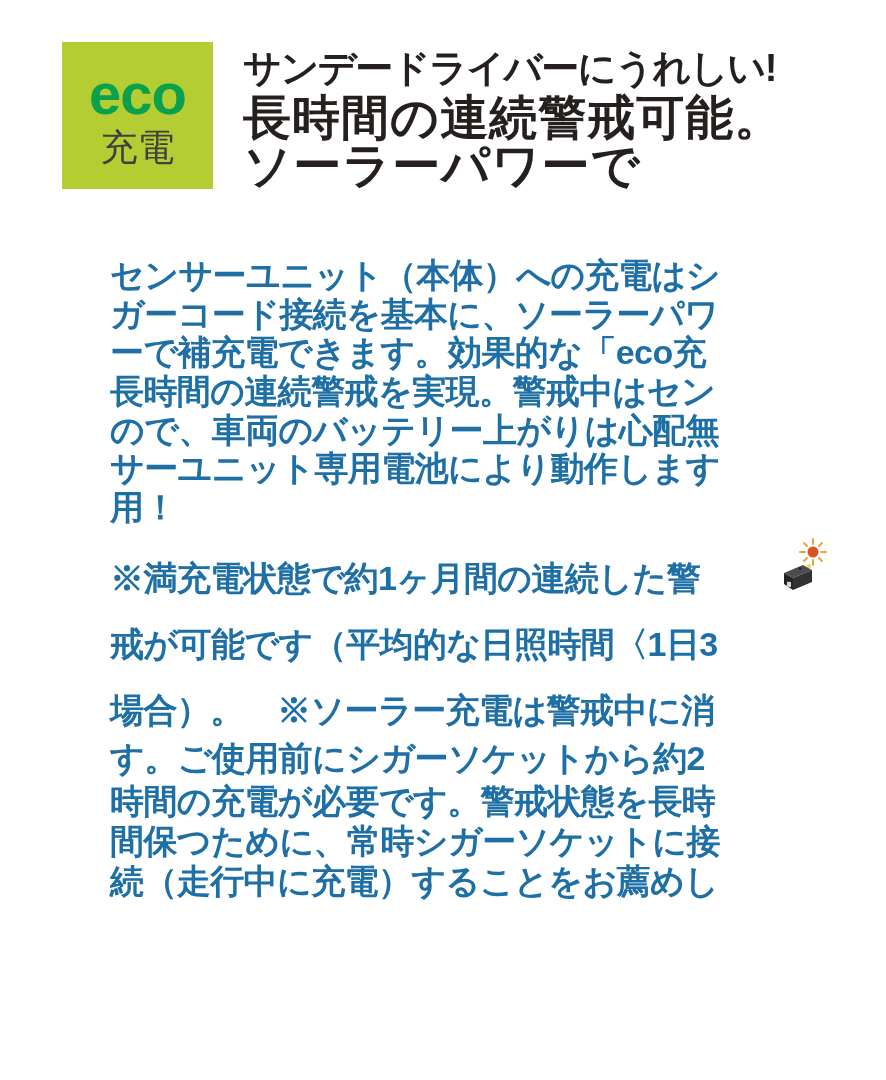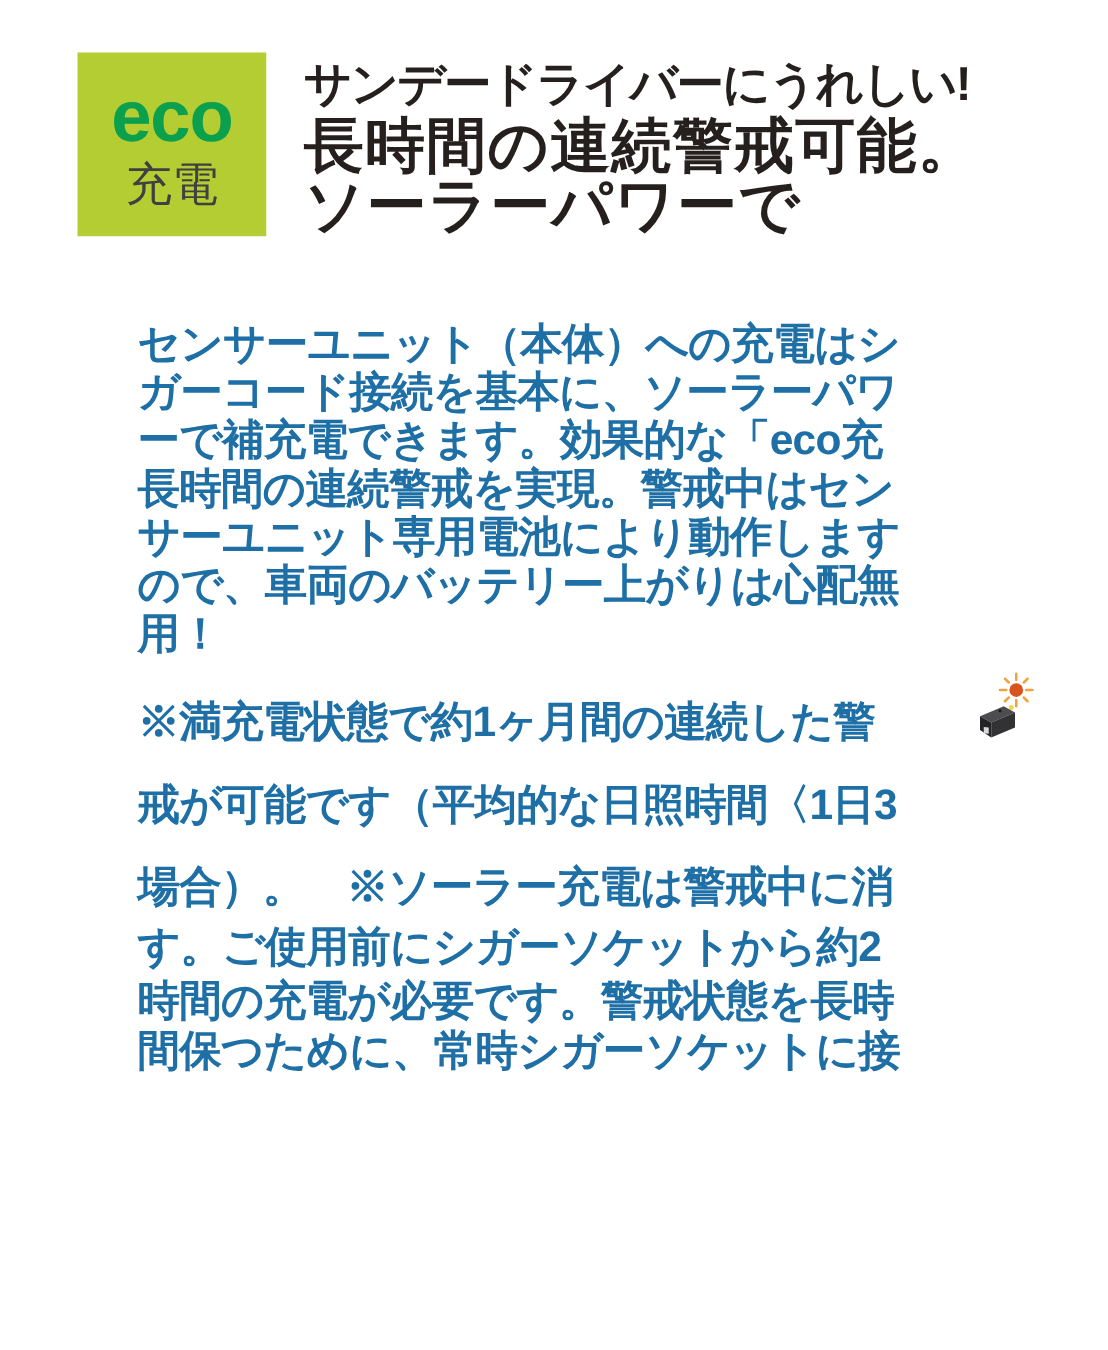--- a/index.html
+++ b/index.html
@@ -120,22 +120,22 @@
     <div class="subtitle">サンデードライバーにうれしい!</div>
     <div class="title-line">長時間の連続警戒可能。</div>
     <div class="title-line">ソーラーパワーで</div>
   </div>
 
   <div class="body-text">
     <div class="b-line">センサーユニット（本体）への充電はシ</div>
     <div class="b-line">ガーコード接続を基本に、ソーラーパワ</div>
     <div class="b-line">ーで補充電できます。効果的な「eco充</div>
     <div class="b-line">長時間の連続警戒を実現。警戒中はセン</div>
+    <div class="b-line">ので、車両のバッテリー上がりは心配無</div>
     <div class="b-line">サーユニット専用電池により動作します</div>
-    <div class="b-line">ので、車両のバッテリー上がりは心配無</div>
     <div class="b-line">用！</div>
   </div>
 
   <svg class="illustration" viewBox="0 0 78 62" xmlns="http://www.w3.org/2000/svg">
 
     <g stroke="#f2a23c" stroke-width="2" stroke-linecap="round">
       <line x1="35" y1="6" x2="35" y2="11"></line>
       <line x1="35" y1="27" x2="35" y2="32"></line>
       <line x1="22" y1="19" x2="27" y2="19"></line>
       <line x1="43" y1="19" x2="48" y2="19"></line>
@@ -158,15 +158,16 @@
     </g>
   </svg>
 
   <div class="notes">
     <div class="n-line">※満充電状態で約1ヶ月間の連続した警</div>
     <div class="n-line gap-wide">戒が可能です（平均的な日照時間〈1日3</div>
     <div class="n-line gap-wide">場合）。　※ソーラー充電は警戒中に消</div>
     <div class="n-line gap-mid2">す。ご使用前にシガーソケットから約2</div>
     <div class="n-line gap-para">時間の充電が必要です。警戒状態を長時</div>
     <div class="n-line gap-tight">間保つために、常時シガーソケットに接</div>
+    <div class="n-line gap-tight">続（走行中に充電）することをお薦めし</div>
   </div>
 
 </div>
 
 </body></html>

